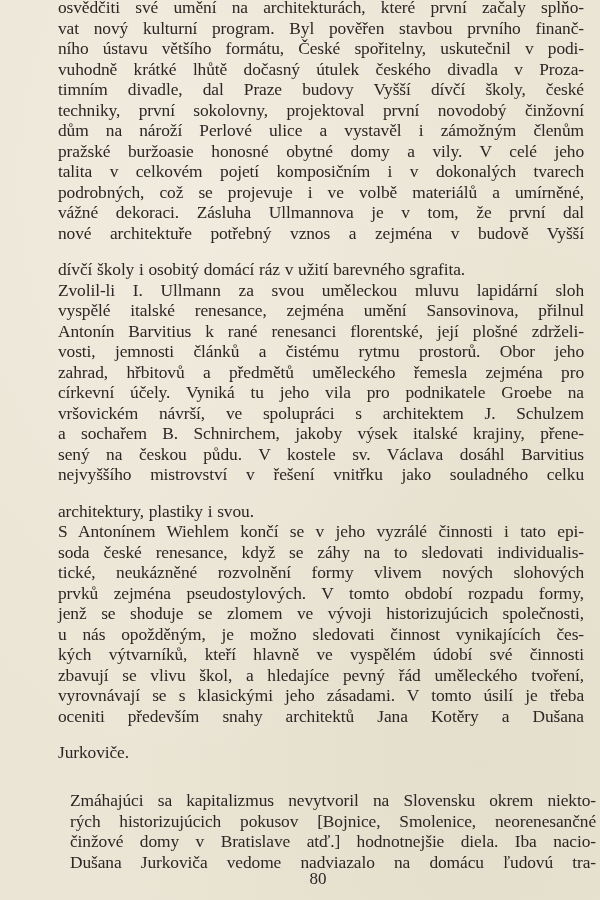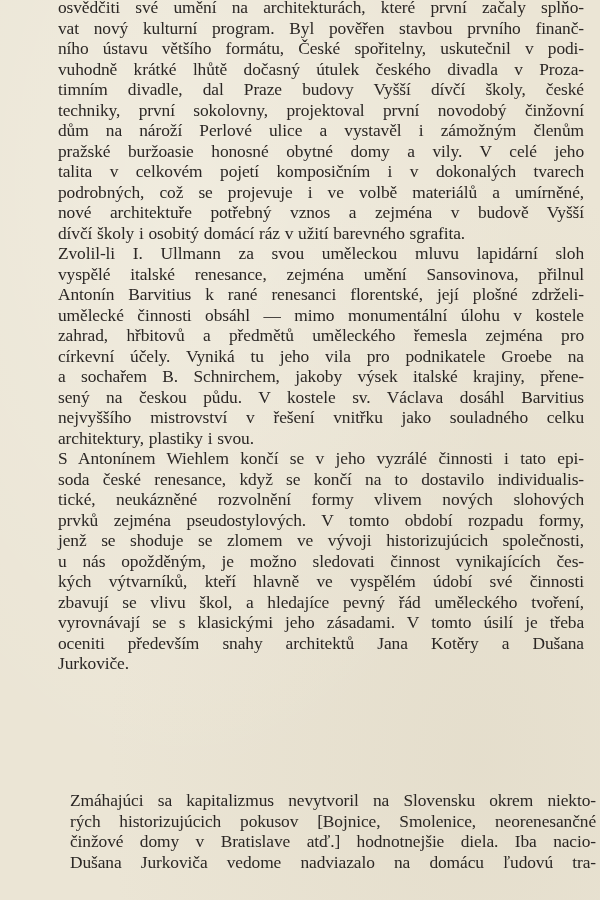--- a/index.html
+++ b/index.html
@@ -36,20 +36,21 @@
     }
     .text-block .line {
       display: block;
       white-space: nowrap;
       text-align: justify;
       text-align-last: justify;
       height: 20.5px;
     }
     .text-block .line.last {
       text-align-last: left;
+      margin-top: 16px;
     }
     #block-a { top: -3px; }
     #block-b { top: 790px; margin-left: 12px; }
     .page-number {
       position: absolute;
       top: 869px;
       left: 0;
       width: 600px;
       text-align: center;
       padding-left: 36px;
@@ -67,46 +68,49 @@
     <span class="line">osvědčiti své umění na architekturách, které první začaly splňo-</span>
     <span class="line">vat nový kulturní program. Byl pověřen stavbou prvního finanč-</span>
     <span class="line">ního ústavu většího formátu, České spořitelny, uskutečnil v podi-</span>
     <span class="line">vuhodně krátké lhůtě dočasný útulek českého divadla v Proza-</span>
     <span class="line">timním divadle, dal Praze budovy Vyšší dívčí školy, české</span>
     <span class="line">techniky, první sokolovny, projektoval první novodobý činžovní</span>
     <span class="line">dům na nároží Perlové ulice a vystavěl i zámožným členům</span>
     <span class="line">pražské buržoasie honosné obytné domy a vily. V celé jeho</span>
     <span class="line">talita v celkovém pojetí komposičním i v dokonalých tvarech</span>
     <span class="line">podrobných, což se projevuje i ve volbě materiálů a umírněné,</span>
+    <span class="line">vážné dekoraci. Zásluha Ullmannova je v tom, že první dal</span>
     <span class="line">nové architektuře potřebný vznos a zejména v budově Vyšší</span>
     <span class="line last">dívčí školy i osobitý domácí ráz v užití barevného sgrafita.</span>
     <span class="line">Zvolil-li I. Ullmann za svou uměleckou mluvu lapidární sloh</span>
     <span class="line">vyspělé italské renesance, zejména umění Sansovinova, přilnul</span>
     <span class="line">Antonín Barvitius k rané renesanci florentské, její plošné zdrželi-</span>
-    <span class="line">umělecké činnosti obsáhl — mimo monumentální úlohu v kostele</span>
+    <span class="line">vosti, jemnosti článků a čistému rytmu prostorů. Obor jeho</span>
     <span class="line">zahrad, hřbitovů a předmětů uměleckého řemesla zejména pro</span>
     <span class="line">církevní účely. Vyniká tu jeho vila pro podnikatele Groebe na</span>
+    <span class="line">vršovickém návrší, ve spolupráci s architektem J. Schulzem</span>
     <span class="line">a sochařem B. Schnirchem, jakoby výsek italské krajiny, přene-</span>
     <span class="line">sený na českou půdu. V kostele sv. Václava dosáhl Barvitius</span>
     <span class="line">nejvyššího mistrovství v řešení vnitřku jako souladného celku</span>
     <span class="line last">architektury, plastiky i svou.</span>
     <span class="line">S Antonínem Wiehlem končí se v jeho vyzrálé činnosti i tato epi-</span>
-    <span class="line">soda české renesance, když se končí na to dostavilo individualis-</span>
+    <span class="line">soda české renesance, když se záhy na to sledovati individualis-</span>
     <span class="line">tické, neukázněné rozvolnění formy vlivem nových slohových</span>
     <span class="line">prvků zejména pseudostylových. V tomto období rozpadu formy,</span>
     <span class="line">jenž se shoduje se zlomem ve vývoji historizujúcich společnosti,</span>
     <span class="line">u nás opožděným, je možno sledovati činnost vynikajících čes-</span>
     <span class="line">kých výtvarníků, kteří hlavně ve vyspělém údobí své činnosti</span>
     <span class="line">zbavují se vlivu škol, a hledajíce pevný řád uměleckého tvoření,</span>
     <span class="line">vyrovnávají se s klasickými jeho zásadami. V tomto úsilí je třeba</span>
     <span class="line">oceniti především snahy architektů Jana Kotěry a Dušana</span>
     <span class="line last">Jurkoviče.</span>
   </div>
 
   <div class="text-block" id="block-b">
     <span class="line">Zmáhajúci sa kapitalizmus nevytvoril na Slovensku okrem niekto-</span>
     <span class="line">rých historizujúcich pokusov [Bojnice, Smolenice, neorenesančné</span>
     <span class="line">činžové domy v Bratislave atď.] hodnotnejšie diela. Iba nacio-</span>
     <span class="line">Dušana Jurkoviča vedome nadviazalo na domácu ľudovú tra-</span>
   </div>
 
+  <div class="page-number">80</div>
 
 </div>
 
 </body></html>

